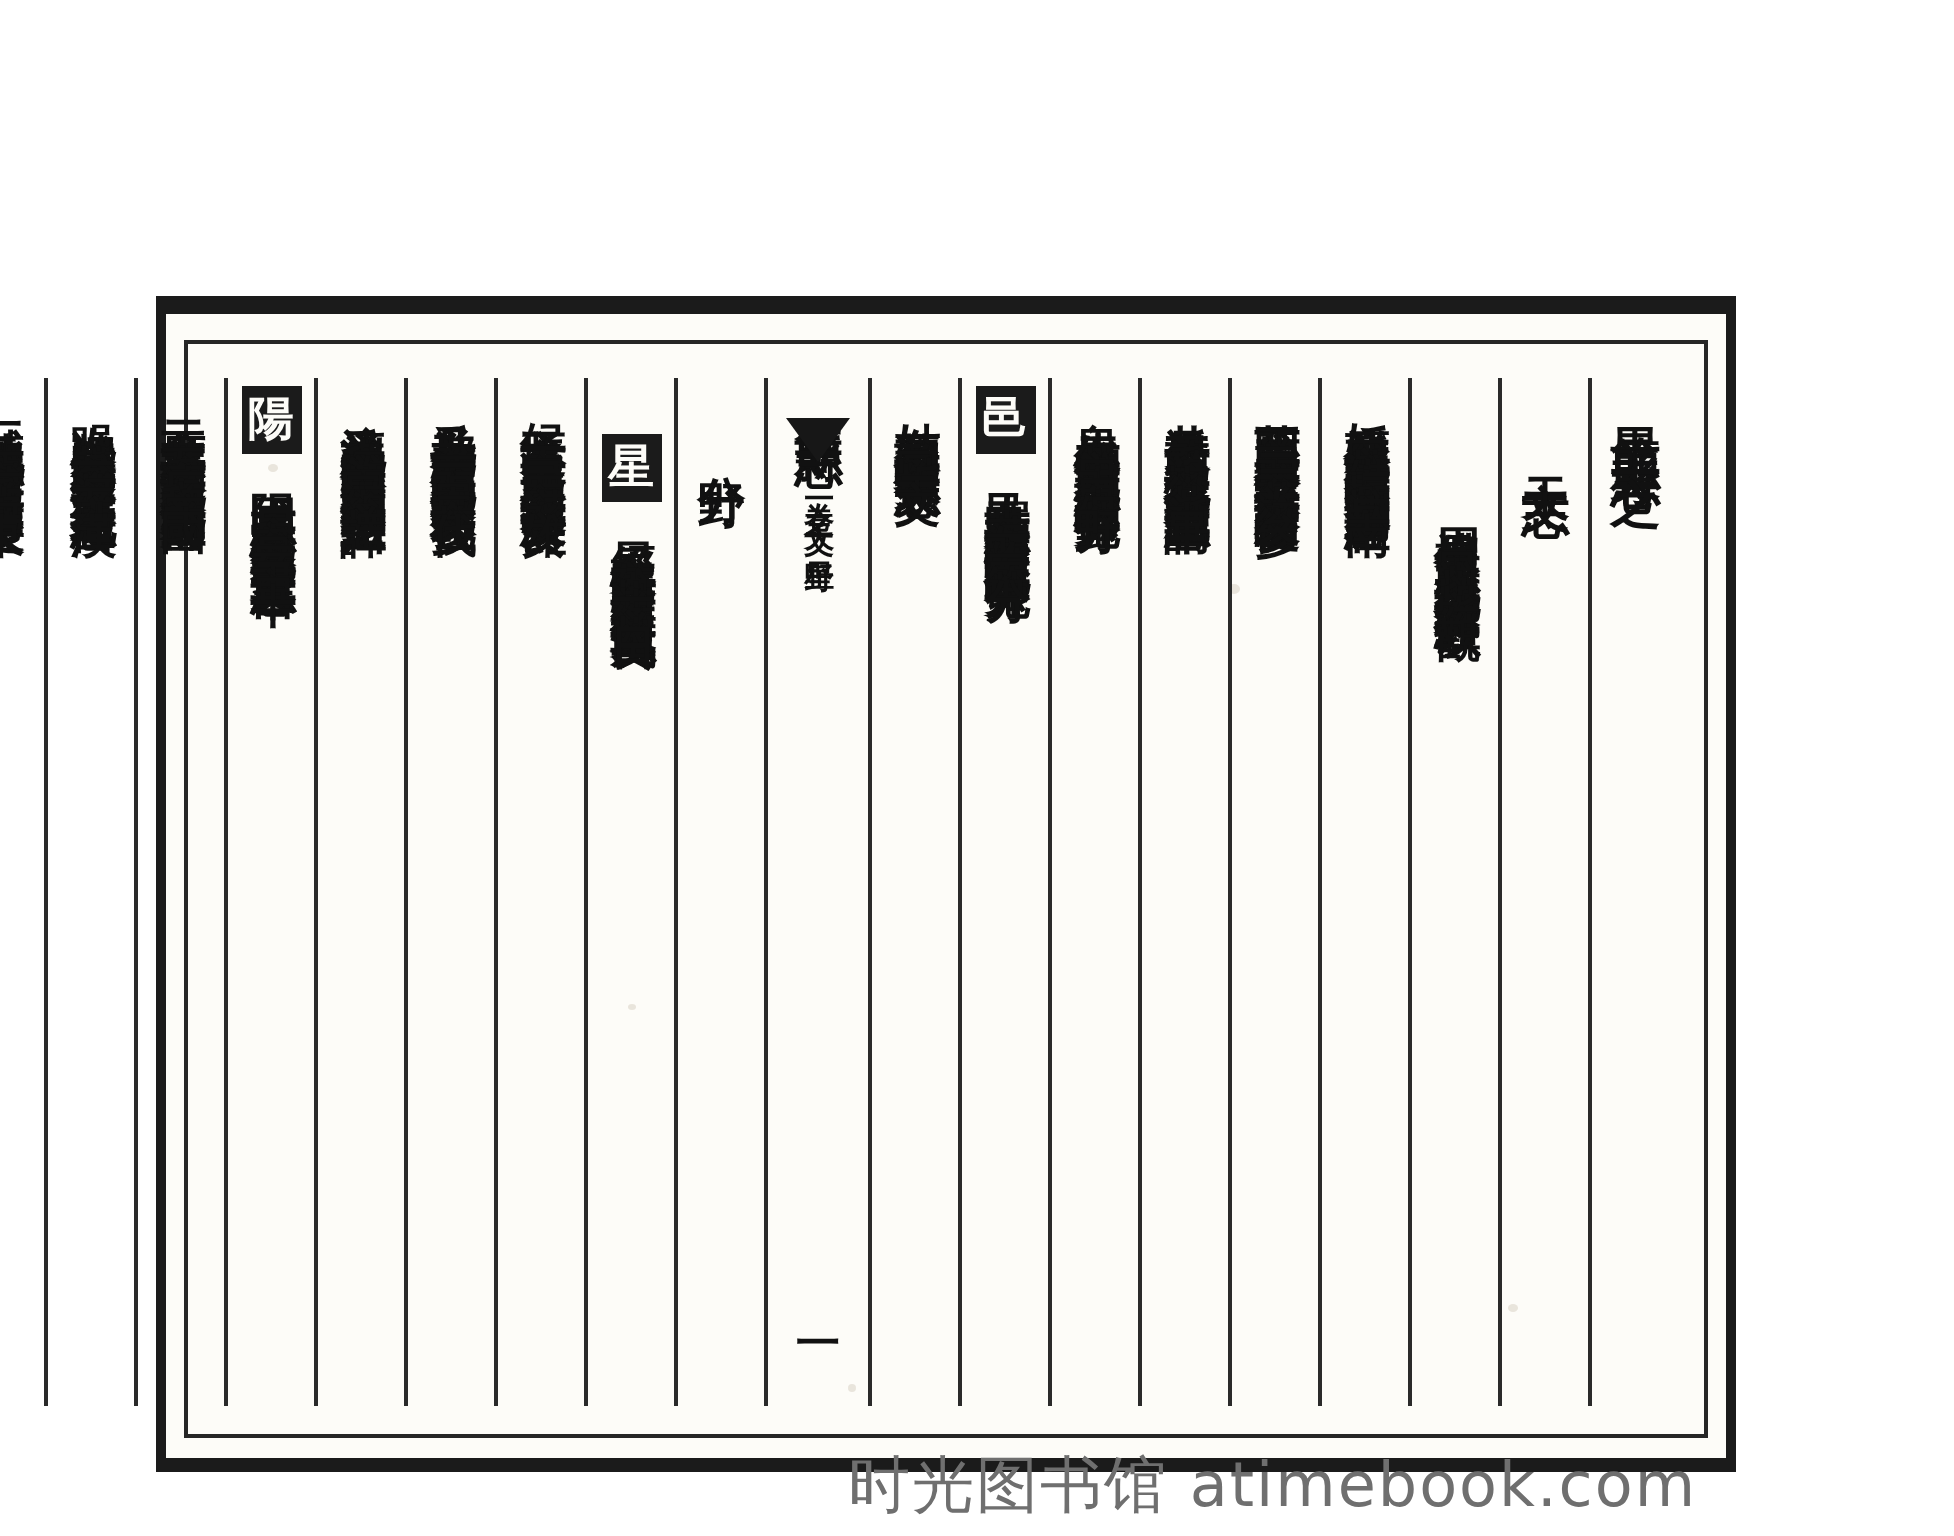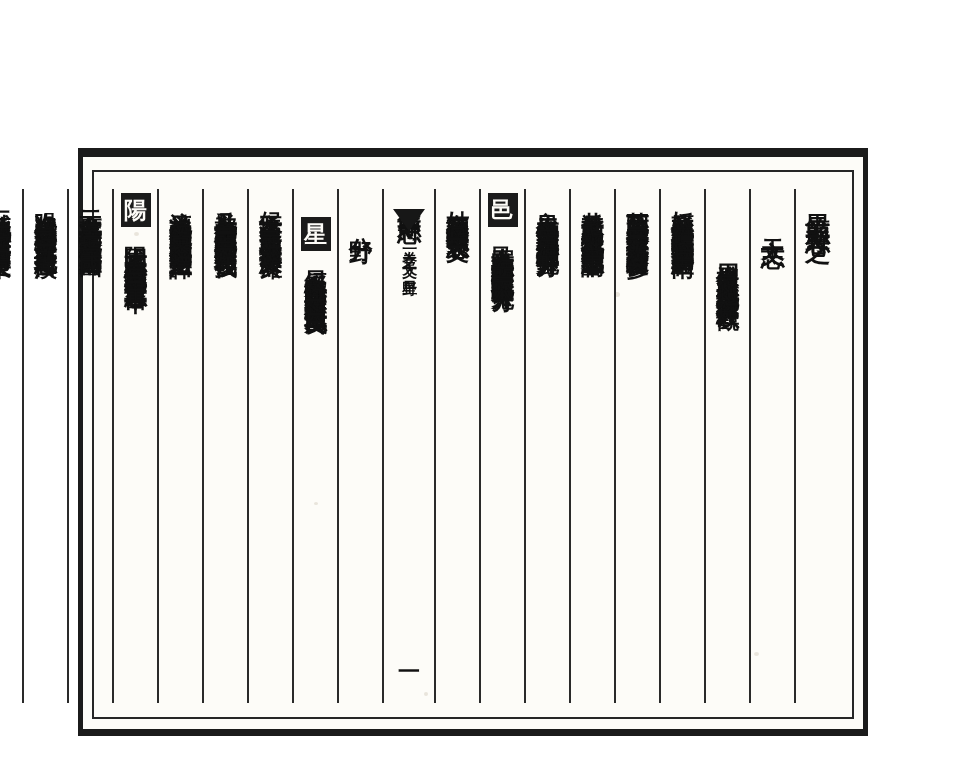--- a/index.html
+++ b/index.html
@@ -247,14 +247,15 @@
 
           <div class="col norule">
             <div class="vtext f-main">三輔北地上郡盡西南蠻越侮僵爲益州郡極南河之表東</div>
           </div>
 
         </div>
       </div>
     </div>
   </div>
 
+  <div class="watermark">时光图书馆 atimebook.com</div>
 
 </div>
 
 </body></html>

